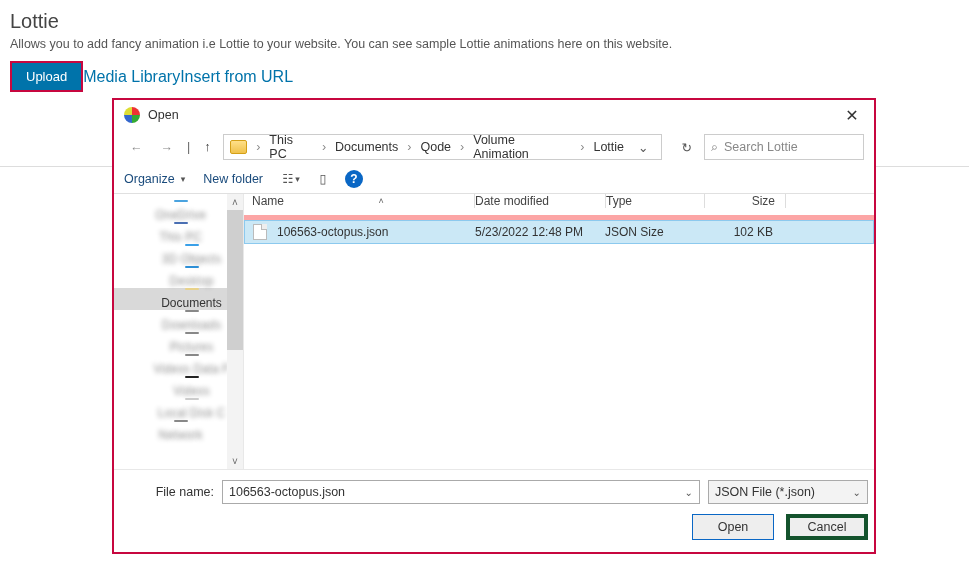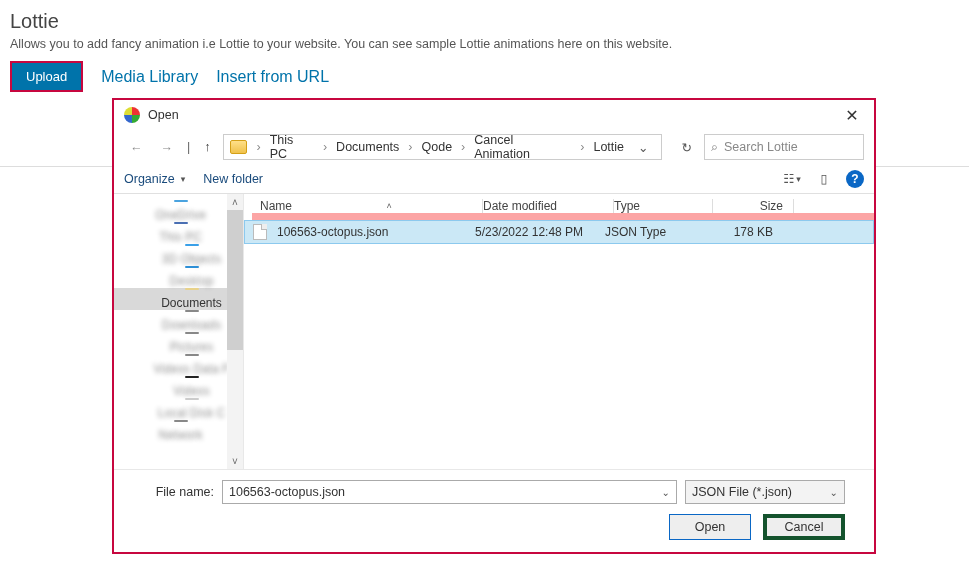--- a/index.html
+++ b/index.html
@@ -8,21 +8,21 @@
     font-size: 13px;
     background: #fff;
     color: #333;
     width: 969px;
     height: 572px;
     position: relative;
   }
   .page-header { padding: 10px 10px 6px 10px; }
   .page-title { font-size: 20px; font-weight: 400; color: #444; margin-bottom: 4px; }
   .page-desc { font-size: 12.5px; color: #555; margin-bottom: 10px; }
-  .tabbar { display: flex; align-items: center; gap: 18px; margin-bottom: 8px; }
+  .tabbar { display: flex; align-items: center; margin-bottom: 8px; }
   .tab-upload {
     background: #0073aa;
     color: #fff;
     padding: 6px 14px;
     border: 2px solid #c7073f;
     font-size: 13px;
     cursor: pointer;
   }
   .tab-link { color: #0073aa; font-size: 16px; cursor: pointer; }
   .page-divider { border-bottom: 1px solid #aaa; opacity: .4; width: 100%; margin-top: 60px; }
@@ -98,21 +98,21 @@
     color: #888;
   }
 
   .dlg-toolbar {
     height: 30px;
     display: flex;
     align-items: center;
     padding: 0 10px;
     gap: 18px;
     border-bottom: 1px solid #e0e0e0;
-    justify-content: space-between;
+    justify-content: flex-start;
   }
   .toolbar-left { display: flex; gap: 18px; align-items: center; }
   .toolbar-item { color: #1a4b7c; cursor: pointer; display: flex; align-items: center; gap: 4px; }
   .toolbar-right { display: flex; align-items: center; gap: 12px; }
   .view-btn { width: 20px; height: 18px; cursor: pointer; display:flex; align-items:center; justify-content:center; color:#555; }
   .help-btn {
     width: 18px; height: 18px; border-radius: 50%; background:#0a67c5; color:#fff;
     display:flex; align-items:center; justify-content:center; font-size:12px; font-weight:bold;
     cursor:pointer;
   }
@@ -144,25 +144,24 @@
   }
   .blur-text { color: transparent; text-shadow: 0 0 5px #888; }
   .nav-scrollbar { position:absolute; right:0; top:0; bottom:0; width:16px; background:#f3f3f3;}
   .nav-scroll-up,.nav-scroll-down{height:16px;display:flex;align-items:center;justify-content:center;color:#666;font-size:10px;cursor:pointer;}
   .nav-scroll-thumb{position:absolute;top:16px;width:16px;height:140px;background:#cfcfcf;}
 
   .filearea { flex:1; display:flex; flex-direction:column; }
   .filehead {
     height: 26px;
     display:flex;
-    align-items:flex-end;
-    border-bottom: 7px solid #fca5a5;
+    align-items:flex-start;
+    border-bottom: 5px solid #fca5a5;
     font-size:12px;
     color:#444;
-    margin-left:8px;
   }
   .col-name { flex: 0 0 230px; padding-left: 8px; display:flex; align-items:center; gap:4px; }
   .col-date { flex: 0 0 130px; }
   .col-type { flex: 0 0 98px; }
   .col-size { flex: 0 0 80px; text-align: right; padding-right: 10px; }
   .col-sep { width:1px; height:14px; background:#ddd; }
   .sort-caret { font-size:9px; color:#666; }
 
   .filerow {
     height: 24px;
@@ -175,21 +174,21 @@
   .file-icon {
     width:14px; height:16px;
     background:#fff; border:1px solid #bbb;
     margin-right:6px;
     position:relative;
   }
   .file-icon::after{content:"";position:absolute;right:-1px;top:-1px;width:5px;height:5px;background:#eee;border-left:1px solid #bbb;border-bottom:1px solid #bbb;}
 
   .dlg-bottom {
     border-top: 1px solid #e8e8e8;
-    padding: 10px 29px 12px 14px;
+    padding: 10px 6px 12px 14px;
   }
   .filename-row { display:flex; align-items:center; gap:8px; margin-bottom: 10px; }
   .filename-label { width: 86px; text-align:right; font-size:12.5px; color:#333; }
   .filename-input {
     flex:1; height:24px; border:1px solid #aaa; padding: 0 6px; font-size:12.5px;
     display:flex; align-items:center; justify-content:space-between;
   }
   .filetype-select {
     width: 160px; height:24px; border:1px solid #aaa; background:#f3f3f3;
     padding: 0 6px; font-size:12.5px; display:flex; align-items:center; justify-content:space-between;
@@ -236,21 +235,21 @@
     <span class="nav-up">↑</span>
     <div class="breadcrumb-bar">
       <span class="folder-icon"></span>
       <span class="crumb-sep">›</span>
       <span class="crumb">This PC</span>
       <span class="crumb-sep">›</span>
       <span class="crumb">Documents</span>
       <span class="crumb-sep">›</span>
       <span class="crumb">Qode</span>
       <span class="crumb-sep">›</span>
-      <span class="crumb">Cancel Animation</span>
+      <span class="crumb">Volume Animation</span>
       <span class="crumb-sep">›</span>
       <span class="crumb">Lottie</span>
       <span style="flex:1"></span>
       <span class="crumb-arrow">⌄</span>
     </div>
     <span class="refresh-btn">↻</span>
     <div class="search-box">
       <span>⌕</span>
       <span>Search Lottie</span>
     </div>
@@ -338,22 +337,22 @@
         <div class="col-sep"></div>
         <div class="col-size">Size</div>
         <div class="col-sep"></div>
       </div>
       <div class="filerow">
         <div class="col-name" style="display:flex;align-items:center;">
           <span class="file-icon"></span>
           <span>106563-octopus.json</span>
         </div>
         <div class="col-date">5/23/2022 12:48 PM</div>
-        <div class="col-type">JSON Type</div>
-        <div class="col-size">178 KB</div>
+        <div class="col-type">JSON Size</div>
+        <div class="col-size">102 KB</div>
       </div>
     </div>
   </div>
 
   <div class="dlg-bottom">
     <div class="filename-row">
       <div class="filename-label">File name:</div>
       <div class="filename-input">
         <span>106563-octopus.json</span>
         <span style="font-size:10px;color:#555;">⌄</span>

